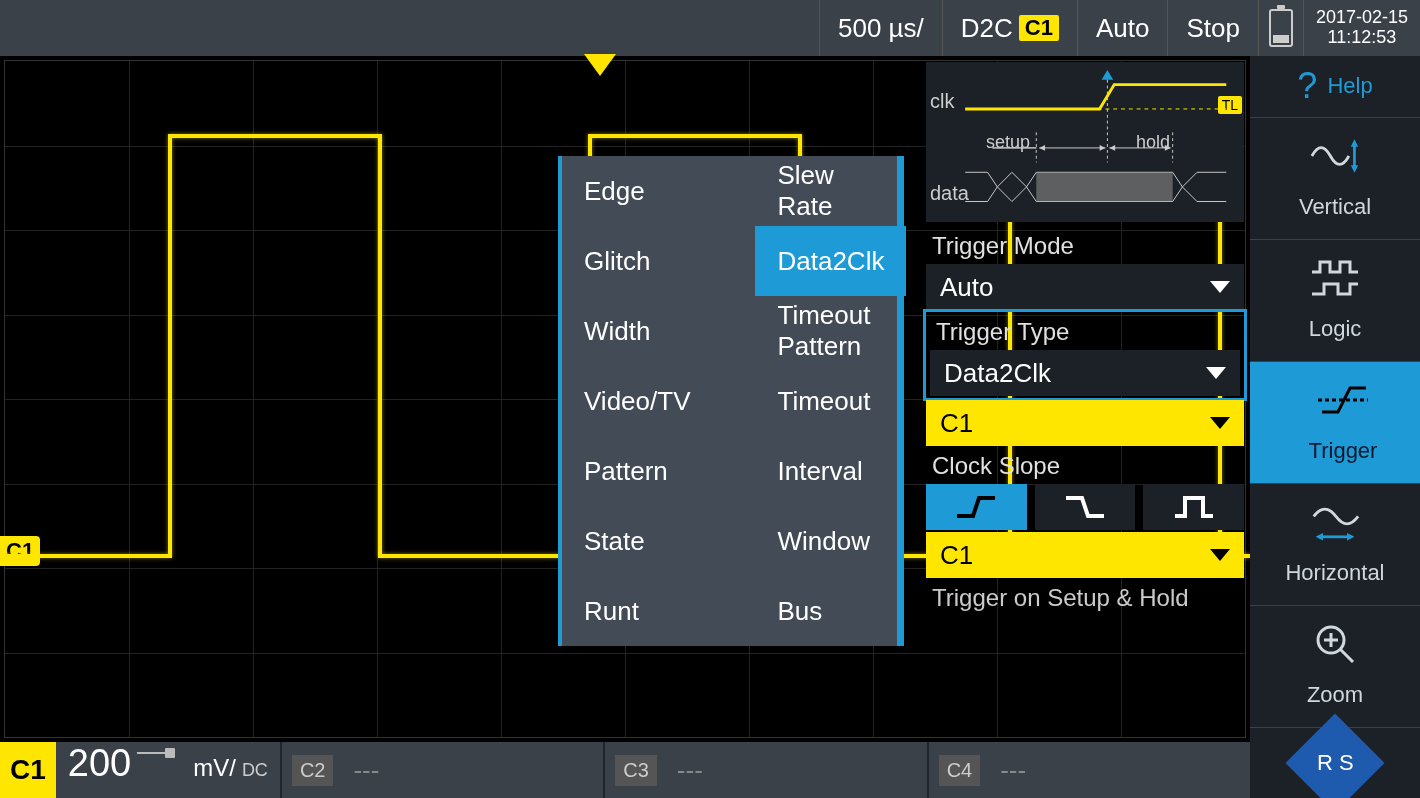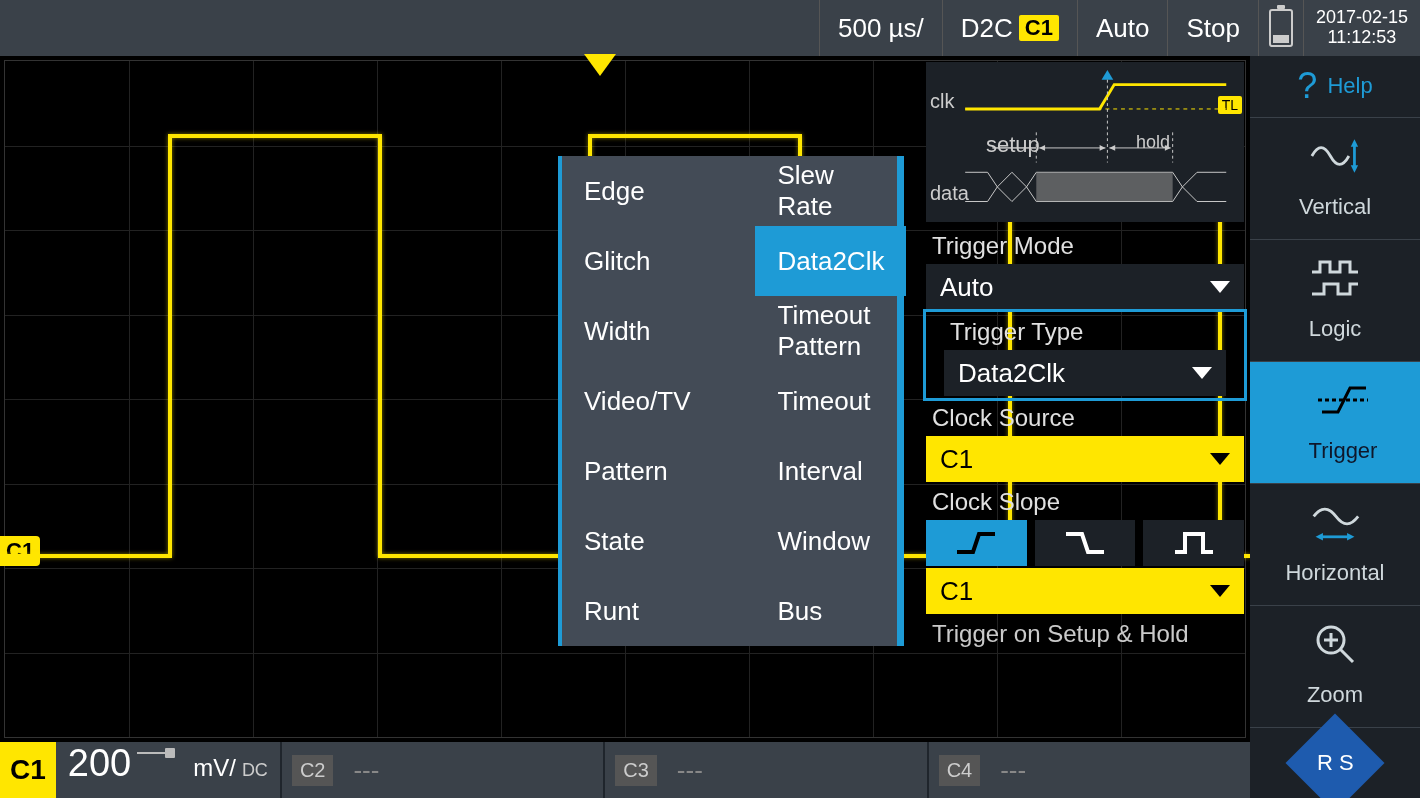--- a/index.html
+++ b/index.html
@@ -58,21 +58,21 @@
   .settings{ position:absolute; right:170px; top:56px; width:330px; bottom:56px; background:transparent; display:flex; flex-direction:column; padding:6px 6px; gap:2px;}
   .diagram{ height:160px; position:relative; background:#1c2127; margin-bottom:4px;}
   .diagram svg{position:absolute;inset:8px 8px;}
   .diagram .lbl{position:absolute;font-size:20px;color:#ccc;}
   .tl-tag{position:absolute;right:2px;top:34px;background:#ffe600;color:#000;font-size:14px;padding:1px 4px;border-radius:2px;}
   .sec-title{ font-size:24px; color:#e0e0e0; padding:4px 6px 2px;}
   .dropdown{ background:#1c2127; height:46px; display:flex;align-items:center;justify-content:space-between;padding:0 14px;font-size:26px;cursor:pointer;}
   .dropdown.yellow{ background:#ffe600;color:#000;}
   .dropdown .chev{ width:0;height:0;border-left:10px solid transparent;border-right:10px solid transparent;border-top:12px solid currentColor;}
   .group{ display:flex;flex-direction:column; gap:2px;}
-  .group.outline{ outline:3px solid #1e9bd6; padding:2px 18px;}
+  .group.outline{ outline:3px solid #1e9bd6; padding:2px 4px;}
   .slope-row{ display:flex;gap:8px;}
   .slope-btn{ flex:1;height:46px;background:#1c2127;display:flex;align-items:center;justify-content:center;cursor:pointer;}
   .slope-btn.active{ background:#1e9bd6;}
   .slope-btn svg{stroke:#fff;stroke-width:4;fill:none;}
   .slope-btn.active svg{stroke:#000;}
   .scrollbar-track{position:absolute;right:-6px;top:170px;width:6px;height:300px;background:#555;}
   .scrollbar-track .thumb{width:100%;height:230px;background:#888;}
 
 </style>
 </head>
@@ -141,21 +141,21 @@
     <div class="popup-item">Interval</div>
     <div class="popup-item">Window</div>
     <div class="popup-item">Bus</div>
   </div>
   <div class="popup-edge"></div>
 </div>
 
 <div class="settings">
   <div class="diagram">
     <span class="lbl" style="left:4px;top:28px">clk</span>
-    <span class="lbl" style="left:60px;top:70px;font-size:22px">setup</span>
+    <span class="lbl" style="left:60px;top:70px;font-size:18px">setup</span>
     <span class="lbl" style="left:210px;top:70px;font-size:18px">hold</span>
     <span class="lbl" style="left:4px;top:120px">data</span>
     <span class="tl-tag">TL</span>
     <svg viewBox="0 0 310 150">
       <path d="M32,40 L170,40 L185,15 L300,15" stroke="#ffe600" stroke-width="3" fill="none"></path>
       <path d="M32,40 L300,40" stroke="#ffe600" stroke-width="1" stroke-dasharray="4,4" fill="none"></path>
       <polygon points="178,0 172,10 184,10" fill="#1e9bd6"></polygon>
       <line x1="178" y1="10" x2="178" y2="95" stroke="#ccc" stroke-dasharray="3,3"></line>
       <line x1="245" y1="64" x2="245" y2="95" stroke="#ccc" stroke-dasharray="3,3"></line>
       <line x1="105" y1="64" x2="105" y2="95" stroke="#ccc" stroke-dasharray="3,3"></line>
@@ -181,21 +181,20 @@
 
   <div class="group outline">
     <div class="sec-title">Trigger Type</div>
     <div class="dropdown">
       <span>Data2Clk</span>
       <span class="chev"></span>
     </div>
   </div>
 
   <div class="group">
-    <div class="sec-title">Clock Source</div>
     <div class="dropdown yellow">
       <span>C1</span>
       <span class="chev"></span>
     </div>
   </div>
 
   <div class="group">
     <div class="sec-title">Clock Slope</div>
     <div class="slope-row">
       <div class="slope-btn active">

